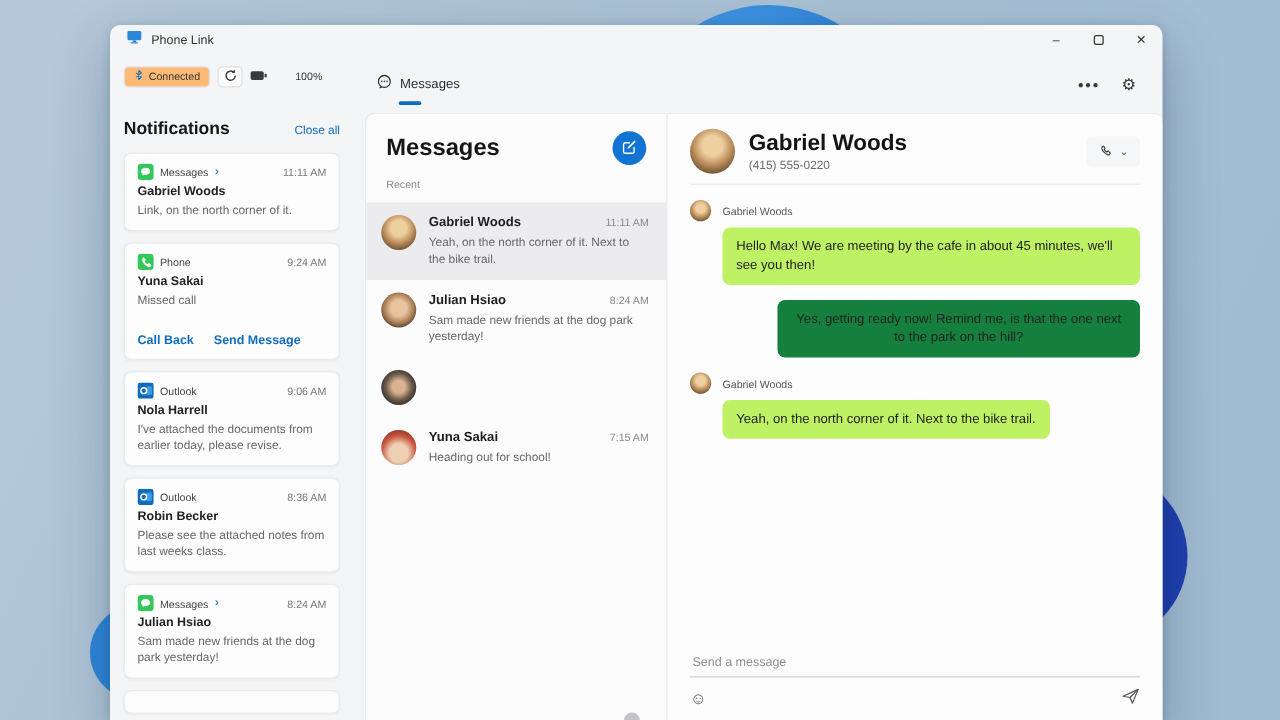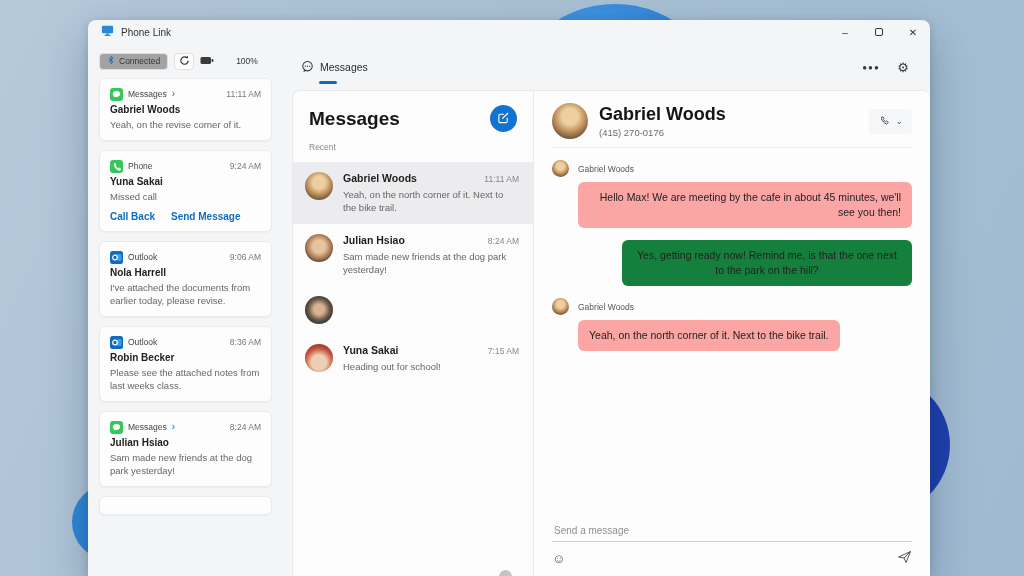--- a/index.html
+++ b/index.html
@@ -32,38 +32,38 @@
   .maxbox { width:8px; height:8px; border:1px solid #333; border-radius:2px; display:inline-block; }
 
   .winbody { flex:1; display:flex; min-height:0; }
 
   
   .sidebar { width:195px; flex:none; padding:0 11px; overflow:hidden; }
   .device-row { display:flex; align-items:center; gap:8px; margin-top:13px; height:22px; }
   .iphone-icon { width:11px; height:18px; background:#1173d2; border-radius:2.5px; display:inline-block; }
   .device-name { font-size:14px; font-weight:bold; color:#1b1b1b; }
   .status-row { display:flex; align-items:center; gap:6px; margin-top:8px; height:18px; }
-  .pill { display:flex; align-items:center; gap:4px; background:#a3a3a3; border:1px solid #dddfe2;
+  .pill { display:flex; align-items:center; gap:4px; background:#fdba74; border:1px solid #dddfe2;
     border-radius:4px; padding:2px 7px; font-size:8.5px; color:#333; height:17px; }
   .sync-btn { width:20px; height:17px; background:#fdfdfe; border:1px solid #dddfe2; border-radius:4px;
     display:flex; align-items:center; justify-content:center; }
   .battery { display:flex; align-items:center; gap:22px; font-size:8.5px; color:#333; }
   .notif-header { display:flex; align-items:baseline; margin-top:24px; height:20px; }
   .notif-title { font-size:14px; font-weight:bold; color:#161616; }
   .close-all { margin-left:auto; font-size:9.5px; color:#0f6cbd; cursor:pointer; }
   .cards { margin-top:8px; display:flex; flex-direction:column; gap:9px; }
   .card { background:#fdfdfe; border:1px solid #e9eaec; border-radius:6px; padding:8px 10px 9px 10px;
     box-shadow:0 1px 2px rgba(0,0,0,.04); }
   .card-head { display:flex; align-items:center; gap:5px; height:13px; }
   .appname { font-size:8.5px; color:#444; }
   .chev { font-size:10px; color:#0f6cbd; line-height:8px; }
   .card-time { margin-left:auto; font-size:8.5px; color:#777; }
   .card-title { font-size:10px; font-weight:bold; color:#222; margin-top:4px; }
   .card-body { font-size:9.5px; color:#666; margin-top:3px; line-height:13px; }
-  .card-actions { display:flex; gap:16px; margin-top:8px; }
+  .card-actions { display:flex; gap:16px; margin-top:20px; }
   .card-actions a { font-size:10px; font-weight:bold; color:#0f6cbd; cursor:pointer; }
   .appicon { width:13px; height:13px; flex:none; display:inline-block; }
 
   
   .main { flex:1; display:flex; flex-direction:column; min-width:0; }
   .tabbar { height:46px; flex:none; display:flex; align-items:center; padding:0 14px 0 8px; }
   .tab { position:relative; display:flex; align-items:center; gap:6px; padding:0 10px; height:100%;
     font-size:10.5px; color:#2b2b2b; cursor:pointer; }
   .tab-underline { position:absolute; bottom:6px; left:28px; width:18px; height:3px; border-radius:2px;
     background:#0f6cbd; }
@@ -110,21 +110,21 @@
   .chat-number { font-size:9.5px; color:#6c6c6c; margin-top:2px; }
   .call-btn { margin-left:auto; display:flex; align-items:center; gap:5px; border:none;
     background:#f5f6f8; border-radius:4px; padding:5px 9px; cursor:pointer; color:#3a3a3a; }
   .call-dd { font-size:9px; color:#555; }
   .chat-divider { height:1px; background:#ececee; margin:0 18px; flex:none; }
   .chat-messages { flex:1; padding:12px 18px 0 18px; overflow:hidden; }
   .sender-row { display:flex; align-items:center; gap:9px; margin-bottom:5px; }
   .sender-name { font-size:8.5px; color:#555; }
   .bubble { display:inline-block; padding:8px 11px; border-radius:6px; font-size:10.5px;
     line-height:15px; color:#222; }
-  .bubble.in { background:#fca5a5; margin-left:26px; max-width:340px;text-align:right; }
+  .bubble.in { background:#bef264; margin-left:26px; max-width:340px; }
   .msg-group { margin-bottom:12px; }
   .msg-group.out { text-align:right; }
   .bubble.out { background:#15803d; max-width:290px; text-align:center; }
   .composer { margin-top:auto; padding:0 18px 6px 18px; flex:none; }
   .composer input { width:100%; border:none; border-bottom:1px solid #cfcfd3; background:transparent;
     font-size:10px; color:#222; padding:5px 2px; outline:none; font-family:inherit; }
   .composer input::placeholder { color:#8f8f8f; }
   .composer-row { display:flex; align-items:center; margin-top:4px; height:24px; }
   .emoji-btn { border:none; background:transparent; font-size:13px; color:#555; cursor:pointer;
     font-family:inherit; }
@@ -184,35 +184,39 @@
           <span>
             <svg width="14" height="11" viewBox="0 0 14 11">
                 <rect x="0.5" y="2" width="10.5" height="7" rx="1.6" fill="#3a3a3a"></rect>
                 <rect x="11.6" y="4" width="1.8" height="3" rx="0.8" fill="#3a3a3a"></rect>
               </svg>
           </span>
           <span>100%</span>
         </span>
       </div>
 
+      <div class="notif-header">
+        <span class="notif-title">Notifications</span>
+        <a class="close-all">Close all</a>
+      </div>
 
       <div class="cards">
 
         <div class="card">
           <div class="card-head">
             <span class="appicon"><svg width="13" height="13" viewBox="0 0 13 13">
                   <rect width="13" height="13" rx="3" fill="#34c759"></rect>
                   <path d="M6.5 3.1c-2.1 0-3.7 1.3-3.7 2.9 0 .9.5 1.7 1.4 2.2-.1.4-.4.8-.7 1.1.7 0 1.3-.3 1.8-.6.4.1.8.2 1.2.2 2.1 0 3.7-1.3 3.7-2.9S8.6 3.1 6.5 3.1z" fill="#fff"></path>
                 </svg></span>
             <span class="appname">Messages</span>
             <span class="chev">›</span>
             <span class="card-time">11:11 AM</span>
           </div>
           <div class="card-title">Gabriel Woods</div>
-          <div class="card-body">Yeah, on the revise corner of it.</div>
+          <div class="card-body">Link, on the north corner of it.</div>
         </div>
 
         <div class="card">
           <div class="card-head">
             <span class="appicon"><svg width="13" height="13" viewBox="0 0 13 13">
                   <rect width="13" height="13" rx="3" fill="#34c759"></rect>
                   <path d="M4.1 3.3c.4-.4 1-.4 1.3 0l.9 1.1c.3.3.2.8-.1 1.1l-.4.4c.3.7 1.6 2 2.3 2.3l.4-.4c.3-.3.8-.4 1.1-.1l1.1.9c.4.3.4.9 0 1.3l-.5.5c-.3.3-.8.5-1.2.3C7 10.1 4.4 7.5 3.8 5.5c-.1-.4 0-.9.3-1.2z" fill="#fff"></path>
                 </svg></span>
             <span class="appname">Phone</span>
             <span class="card-time">9:24 AM</span>
@@ -357,21 +361,21 @@
           </div>
 
           <span class="scroll-ind"></span>
         </section>
 
         <section class="chat">
           <div class="chat-header">
             <span class="avatar lg av-gabriel"></span>
             <div>
               <div class="chat-name">Gabriel Woods</div>
-              <div class="chat-number">(415) 270-0176</div>
+              <div class="chat-number">(415) 555-0220</div>
             </div>
             <button class="call-btn">
               <span>
                 <svg width="12" height="12" viewBox="0 0 13 13">
                     <path d="M4.1 3.3c.4-.4 1-.4 1.3 0l.9 1.1c.3.3.2.8-.1 1.1l-.4.4c.3.7 1.6 2 2.3 2.3l.4-.4c.3-.3.8-.4 1.1-.1l1.1.9c.4.3.4.9 0 1.3l-.5.5c-.3.3-.8.5-1.2.3C7 10.1 4.4 7.5 3.8 5.5c-.1-.4 0-.9.3-1.2z" fill="none" stroke="#3a3a3a" stroke-width="1"></path>
                   </svg>
               </span>
               <span class="call-dd">⌄</span>
             </button>
           </div>

